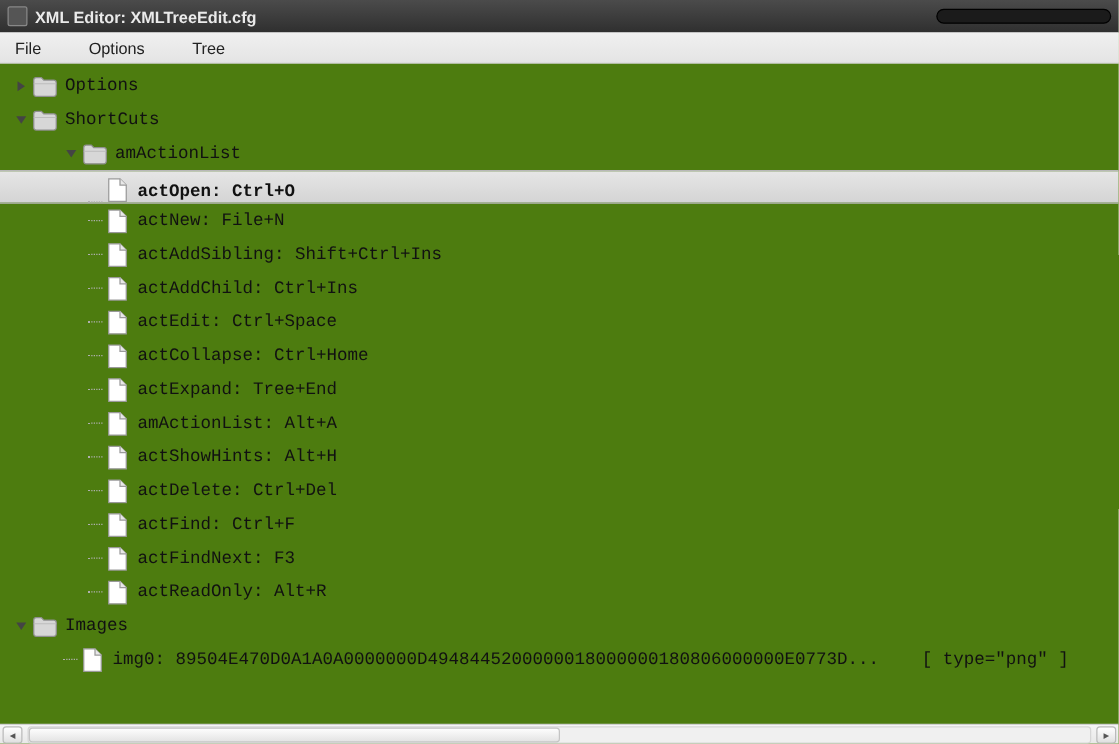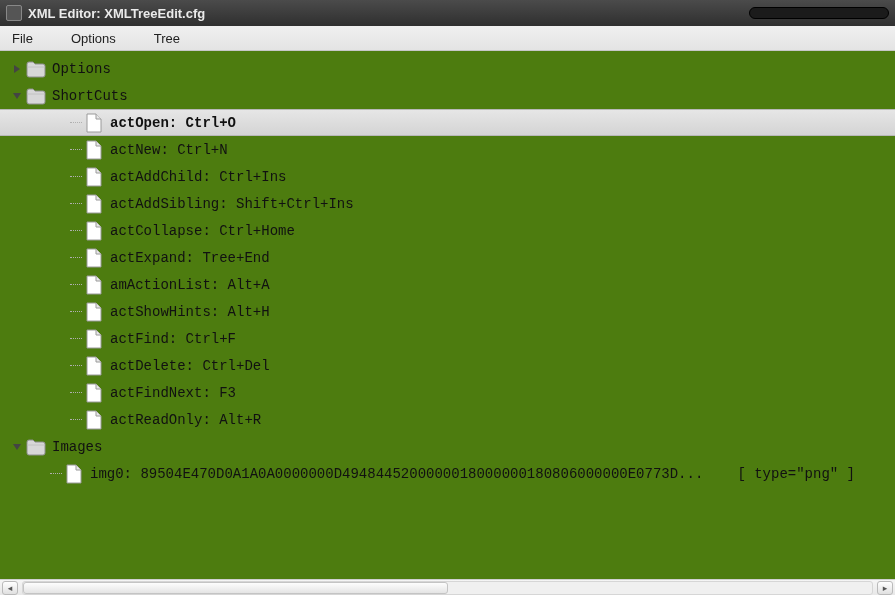--- a/index.html
+++ b/index.html
@@ -55,20 +55,21 @@
     display: flex; align-items: center;
     height: 27px;
     padding-left: 10px;
     position: relative;
     white-space: nowrap;
   }
   .row.selected {
     background: linear-gradient(to bottom, #e6e6e6, #d4d4d4);
     border-top: 1px solid #b8b8b8;
     border-bottom: 1px solid #b8b8b8;
+    align-items: flex-end;
   }
   .row.selected .label { font-weight: bold; }
   .indent { display: inline-block; }
   .twisty {
     width: 14px; height: 14px;
     display: inline-flex; align-items: center; justify-content: center;
     cursor: default;
     margin-right: 2px;
     flex-shrink: 0;
   }
@@ -173,41 +174,67 @@
   </svg>
         </span>
         <span class="icon">
           <svg width="20" height="18" viewBox="0 0 20 18">
     <path d="M1 4 Q1 2 3 2 L7 2 L9 4 L17 4 Q19 4 19 6 L19 15 Q19 17 17 17 L3 17 Q1 17 1 15 Z" fill="#d7d7d7" stroke="#8f8f8f" stroke-width="1"></path>
     <path d="M1 7 L19 7" stroke="#bcbcbc" stroke-width="0.8"></path>
   </svg>
         </span>
         <span class="label">ShortCuts</span>
       </div>
+      <div class="row">
+        <span class="indent" style="width: 40px;"></span>
+        <span class="twisty">
+          <svg width="10" height="10" viewBox="0 0 10 10">
+    <polygon points="2,1 8,5 2,9" fill="#444" transform="rotate(90 5 5)"></polygon>
+  </svg>
+        </span>
+        <span class="icon">
+          <svg width="20" height="18" viewBox="0 0 20 18">
+    <path d="M1 4 Q1 2 3 2 L7 2 L9 4 L17 4 Q19 4 19 6 L19 15 Q19 17 17 17 L3 17 Q1 17 1 15 Z" fill="#d7d7d7" stroke="#8f8f8f" stroke-width="1"></path>
+    <path d="M1 7 L19 7" stroke="#bcbcbc" stroke-width="0.8"></path>
+  </svg>
+        </span>
+        <span class="label">amActionList</span>
+      </div>
       <div class="row selected">
         <span class="indent" style="width: 60px;"></span>
         <span class="htick"></span>
         <span class="icon">
           <svg width="18" height="20" viewBox="0 0 18 20">
     <path d="M2 1 L11 1 L16 6 L16 19 L2 19 Z" fill="#ffffff" stroke="#9a9a9a" stroke-width="1"></path>
     <path d="M11 1 L11 6 L16 6" fill="#e8e8e8" stroke="#9a9a9a" stroke-width="1"></path>
   </svg>
         </span>
         <span class="label">actOpen: Ctrl+O</span>
       </div>
       <div class="row">
         <span class="indent" style="width: 60px;"></span>
         <span class="htick"></span>
         <span class="icon">
           <svg width="18" height="20" viewBox="0 0 18 20">
     <path d="M2 1 L11 1 L16 6 L16 19 L2 19 Z" fill="#ffffff" stroke="#9a9a9a" stroke-width="1"></path>
     <path d="M11 1 L11 6 L16 6" fill="#e8e8e8" stroke="#9a9a9a" stroke-width="1"></path>
   </svg>
         </span>
-        <span class="label">actNew: Ctrl+N</span>
+        <span class="label">actNew: File+N</span>
+      </div>
+      <div class="row">
+        <span class="indent" style="width: 60px;"></span>
+        <span class="htick"></span>
+        <span class="icon">
+          <svg width="18" height="20" viewBox="0 0 18 20">
+    <path d="M2 1 L11 1 L16 6 L16 19 L2 19 Z" fill="#ffffff" stroke="#9a9a9a" stroke-width="1"></path>
+    <path d="M11 1 L11 6 L16 6" fill="#e8e8e8" stroke="#9a9a9a" stroke-width="1"></path>
+  </svg>
+        </span>
+        <span class="label">actAddSibling: Shift+Ctrl+Ins</span>
       </div>
       <div class="row">
         <span class="indent" style="width: 60px;"></span>
         <span class="htick"></span>
         <span class="icon">
           <svg width="18" height="20" viewBox="0 0 18 20">
     <path d="M2 1 L11 1 L16 6 L16 19 L2 19 Z" fill="#ffffff" stroke="#9a9a9a" stroke-width="1"></path>
     <path d="M11 1 L11 6 L16 6" fill="#e8e8e8" stroke="#9a9a9a" stroke-width="1"></path>
   </svg>
         </span>
@@ -215,21 +242,21 @@
       </div>
       <div class="row">
         <span class="indent" style="width: 60px;"></span>
         <span class="htick"></span>
         <span class="icon">
           <svg width="18" height="20" viewBox="0 0 18 20">
     <path d="M2 1 L11 1 L16 6 L16 19 L2 19 Z" fill="#ffffff" stroke="#9a9a9a" stroke-width="1"></path>
     <path d="M11 1 L11 6 L16 6" fill="#e8e8e8" stroke="#9a9a9a" stroke-width="1"></path>
   </svg>
         </span>
-        <span class="label">actAddSibling: Shift+Ctrl+Ins</span>
+        <span class="label">actEdit: Ctrl+Space</span>
       </div>
       <div class="row">
         <span class="indent" style="width: 60px;"></span>
         <span class="htick"></span>
         <span class="icon">
           <svg width="18" height="20" viewBox="0 0 18 20">
     <path d="M2 1 L11 1 L16 6 L16 19 L2 19 Z" fill="#ffffff" stroke="#9a9a9a" stroke-width="1"></path>
     <path d="M11 1 L11 6 L16 6" fill="#e8e8e8" stroke="#9a9a9a" stroke-width="1"></path>
   </svg>
         </span>
@@ -270,32 +297,32 @@
       </div>
       <div class="row">
         <span class="indent" style="width: 60px;"></span>
         <span class="htick"></span>
         <span class="icon">
           <svg width="18" height="20" viewBox="0 0 18 20">
     <path d="M2 1 L11 1 L16 6 L16 19 L2 19 Z" fill="#ffffff" stroke="#9a9a9a" stroke-width="1"></path>
     <path d="M11 1 L11 6 L16 6" fill="#e8e8e8" stroke="#9a9a9a" stroke-width="1"></path>
   </svg>
         </span>
+        <span class="label">actDelete: Ctrl+Del</span>
+      </div>
+      <div class="row">
+        <span class="indent" style="width: 60px;"></span>
+        <span class="htick"></span>
+        <span class="icon">
+          <svg width="18" height="20" viewBox="0 0 18 20">
+    <path d="M2 1 L11 1 L16 6 L16 19 L2 19 Z" fill="#ffffff" stroke="#9a9a9a" stroke-width="1"></path>
+    <path d="M11 1 L11 6 L16 6" fill="#e8e8e8" stroke="#9a9a9a" stroke-width="1"></path>
+  </svg>
+        </span>
         <span class="label">actFind: Ctrl+F</span>
-      </div>
-      <div class="row">
-        <span class="indent" style="width: 60px;"></span>
-        <span class="htick"></span>
-        <span class="icon">
-          <svg width="18" height="20" viewBox="0 0 18 20">
-    <path d="M2 1 L11 1 L16 6 L16 19 L2 19 Z" fill="#ffffff" stroke="#9a9a9a" stroke-width="1"></path>
-    <path d="M11 1 L11 6 L16 6" fill="#e8e8e8" stroke="#9a9a9a" stroke-width="1"></path>
-  </svg>
-        </span>
-        <span class="label">actDelete: Ctrl+Del</span>
       </div>
       <div class="row">
         <span class="indent" style="width: 60px;"></span>
         <span class="htick"></span>
         <span class="icon">
           <svg width="18" height="20" viewBox="0 0 18 20">
     <path d="M2 1 L11 1 L16 6 L16 19 L2 19 Z" fill="#ffffff" stroke="#9a9a9a" stroke-width="1"></path>
     <path d="M11 1 L11 6 L16 6" fill="#e8e8e8" stroke="#9a9a9a" stroke-width="1"></path>
   </svg>
         </span>

